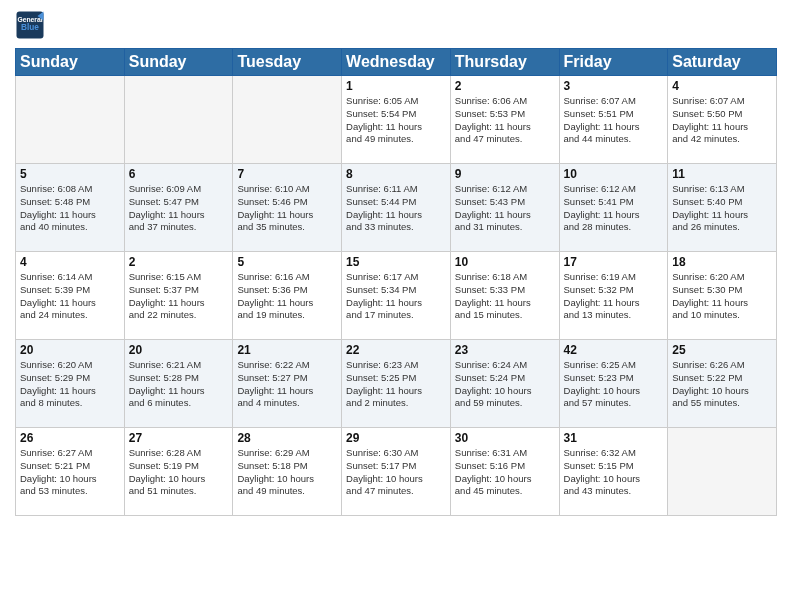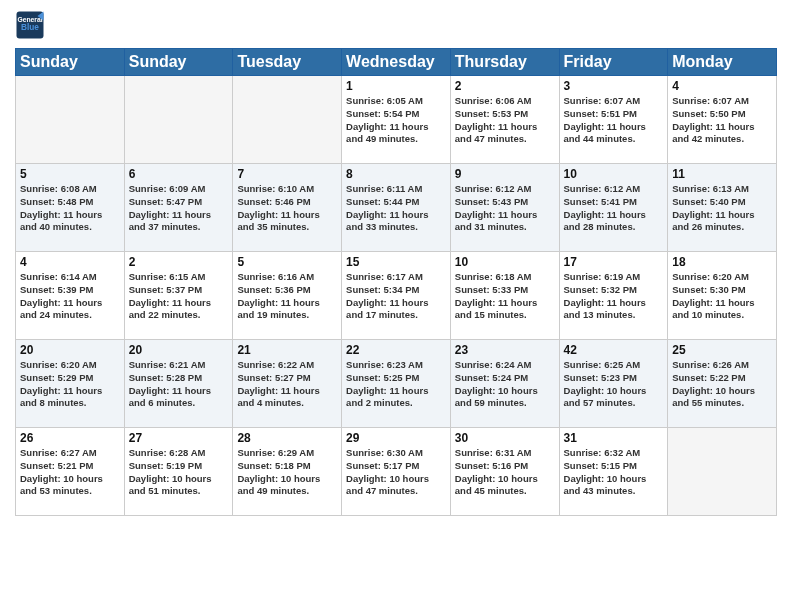--- a/index.html
+++ b/index.html
@@ -71,21 +71,20 @@
     .day-num {
       font-size: 12px;
       font-weight: bold;
       color: #111;
       margin-bottom: 2px;
     }
     .day-info {
       font-size: 9.5px;
       color: #333;
       line-height: 1.35;
-      font-weight: bold;
     }
     tr:nth-child(odd) td:not(.empty) {
       background: #fff;
     }
     tr:nth-child(even) td:not(.empty) {
       background: #f0f4f8;
     }
   </style>
 </head>
 <body>
@@ -108,21 +107,21 @@
 
   <table class="calendar">
     <thead>
       <tr>
       <th>Sunday</th>
           <th>Sunday</th>
           <th>Tuesday</th>
           <th>Wednesday</th>
           <th>Thursday</th>
           <th>Friday</th>
-          <th>Monday</th>
+          <th>Saturday</th>
         </tr>
     </thead>
     <tbody id="calendar-body">
     <tr>
           <td class="empty"></td>
           <td class="empty"></td>
           <td class="empty"></td>
           <td>
             <div class="day-num">1</div>
             <div class="day-info">Sunrise: 6:05 AM<br>Sunset: 5:54 PM<br>Daylight: 11 hours<br>and 49 minutes.</div>

